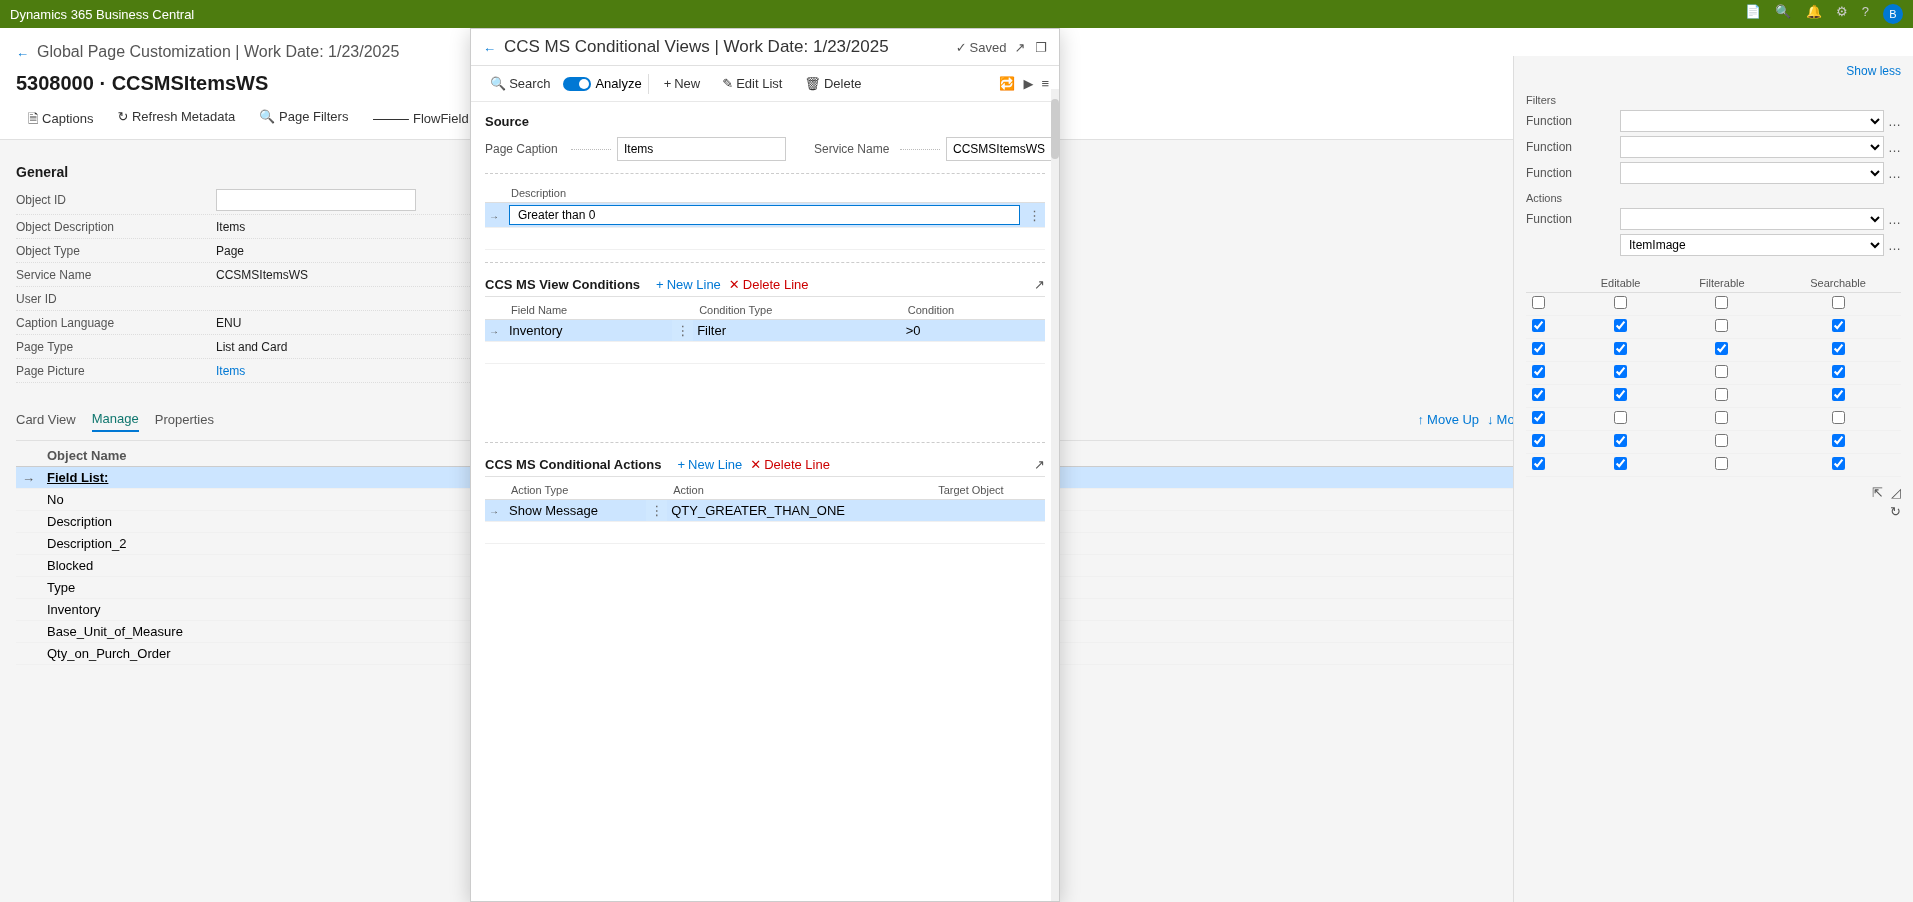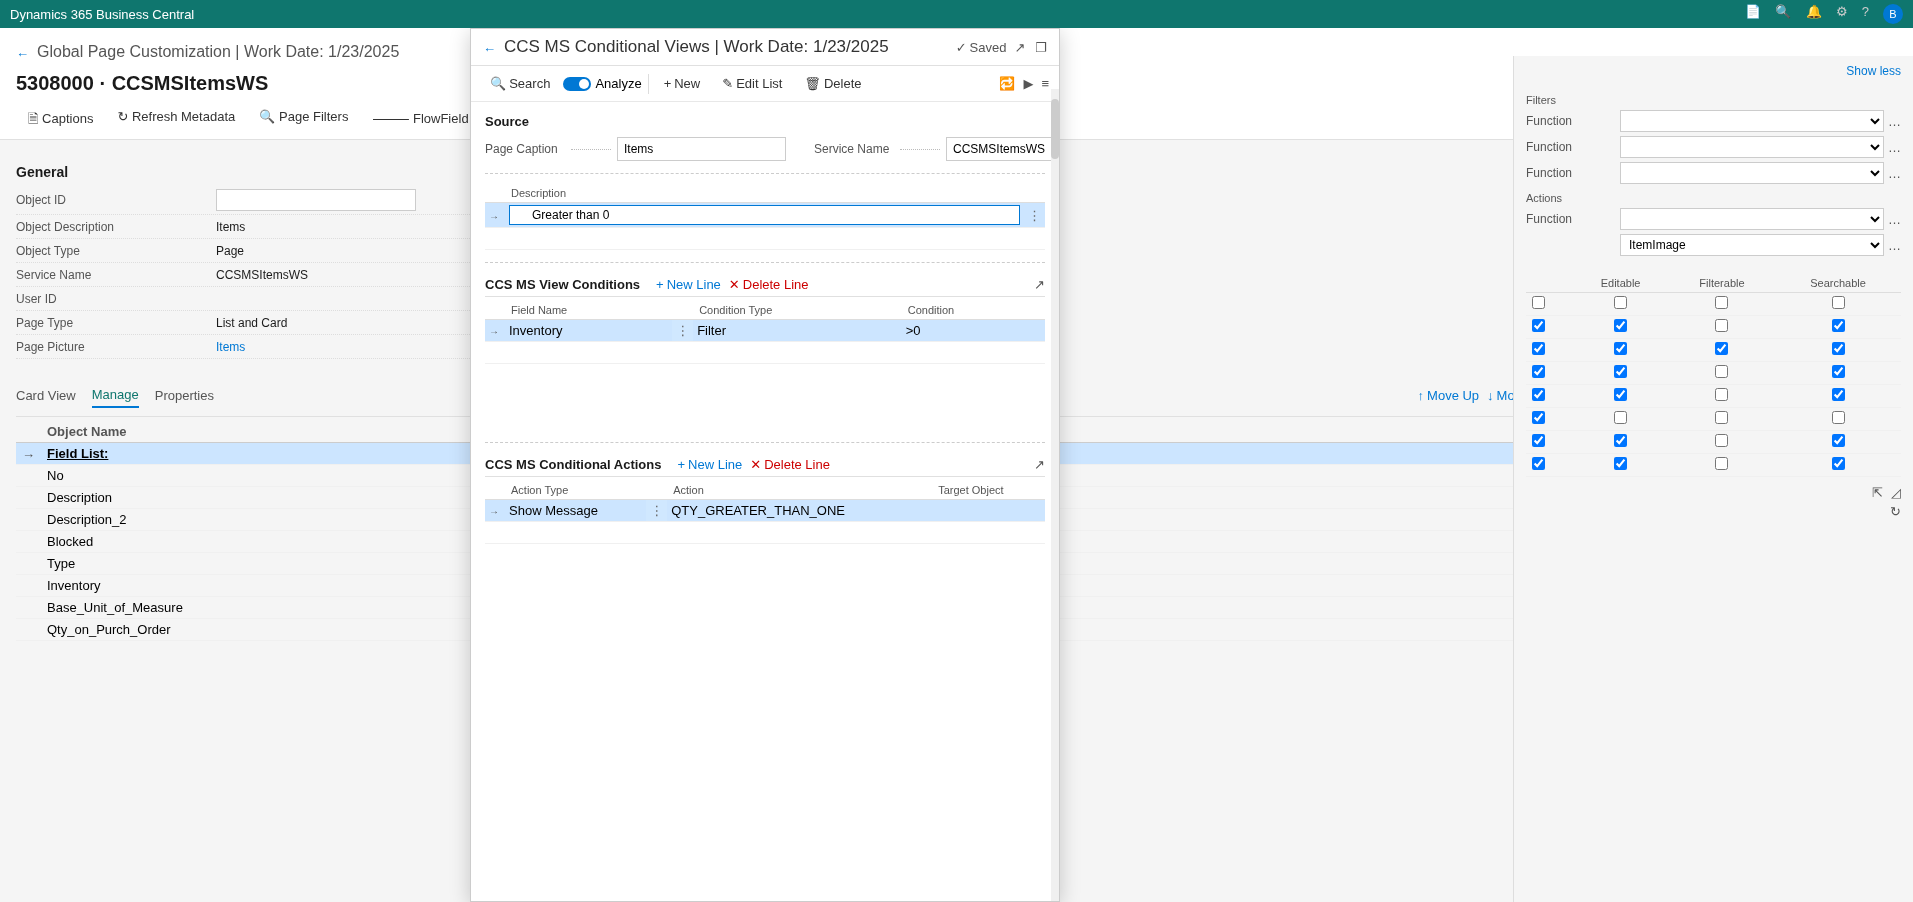--- a/index.html
+++ b/index.html
@@ -1,20 +1,20 @@
 <!DOCTYPE html>
 <html><head>
   <meta charset="utf-8">
   <style>
     * { box-sizing: border-box; margin: 0; padding: 0; font-family: 'Segoe UI', Arial, sans-serif; font-size: 13px; }
     body { background: #f0f0f0; overflow: hidden; width: 1913px; height: 902px; position: relative; }
 
     
     .title-bar {
-      background: #0f766e;
+      background: #4d7c0f;
       color: white;
       height: 28px;
       display: flex;
       align-items: center;
       padding: 0 10px;
       font-size: 12px;
       position: fixed;
       top: 0; left: 0; right: 0;
       z-index: 9999;
     }
@@ -264,21 +264,21 @@
       font-size: 10px;
     }
     .sub-table .dots-cell {
       width: 20px;
       text-align: center;
       color: #666;
     }
     .input-in-table {
       border: 1px solid #0078d4;
       background: white;
-      padding: 1px 22px;
+      padding: 1px 8px;
       width: 100%;
       font-size: 12px;
       height: 20px;
       outline: none;
     }
 
     
     .section-group {
       margin-bottom: 8px;
     }
@@ -455,20 +455,24 @@
         <div class="field-label">Object Type</div>
         <div class="field-value">Page</div>
       </div>
       <div class="field-row">
         <div class="field-label">Service Name</div>
         <div class="field-value">CCSMSItemsWS</div>
       </div>
       <div class="field-row">
         <div class="field-label">User ID</div>
         <div class="field-value"></div>
+      </div>
+      <div class="field-row">
+        <div class="field-label">Caption Language</div>
+        <div class="field-value">ENU</div>
       </div>
       <div class="field-row">
         <div class="field-label">Page Type</div>
         <div class="field-value">List and Card</div>
       </div>
       <div class="field-row">
         <div class="field-label">Page Picture</div>
         <div class="field-value" style="color:#0078d4;">Items</div>
       </div>
     </div>

